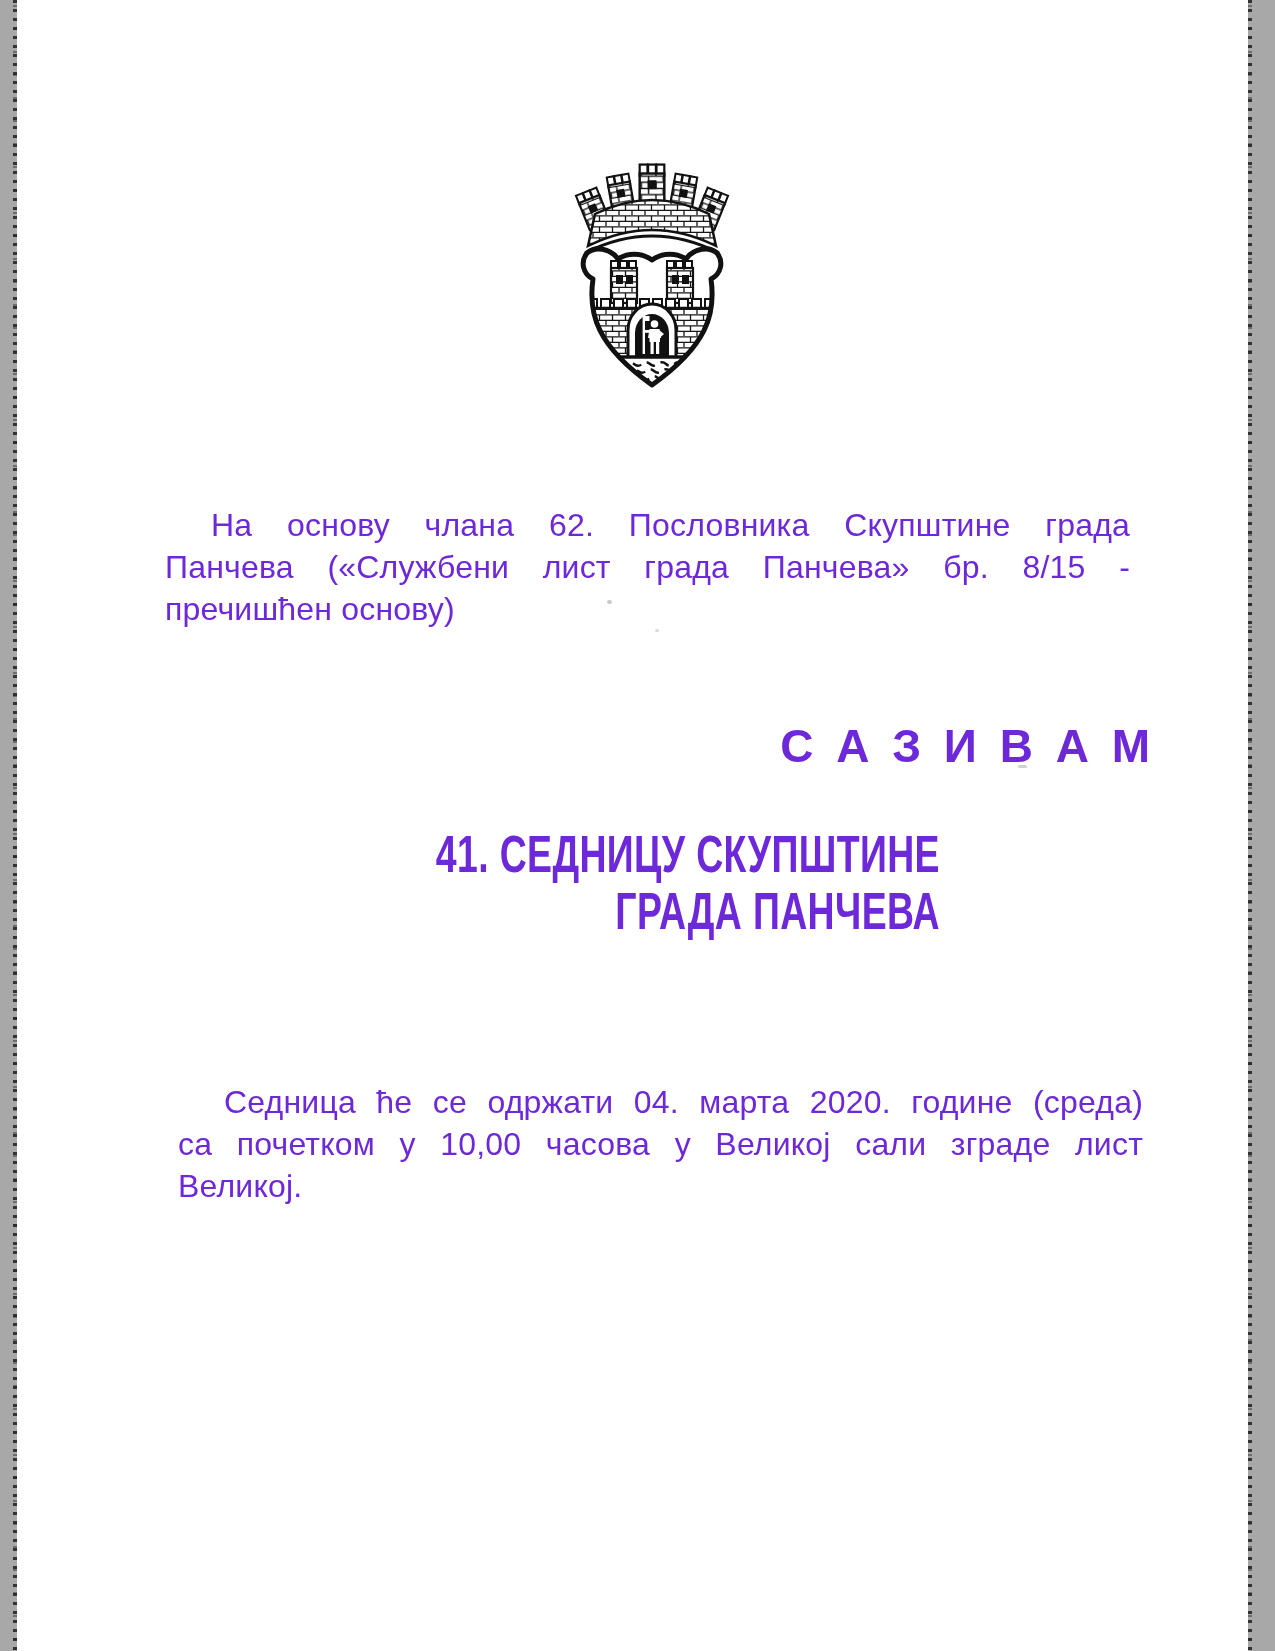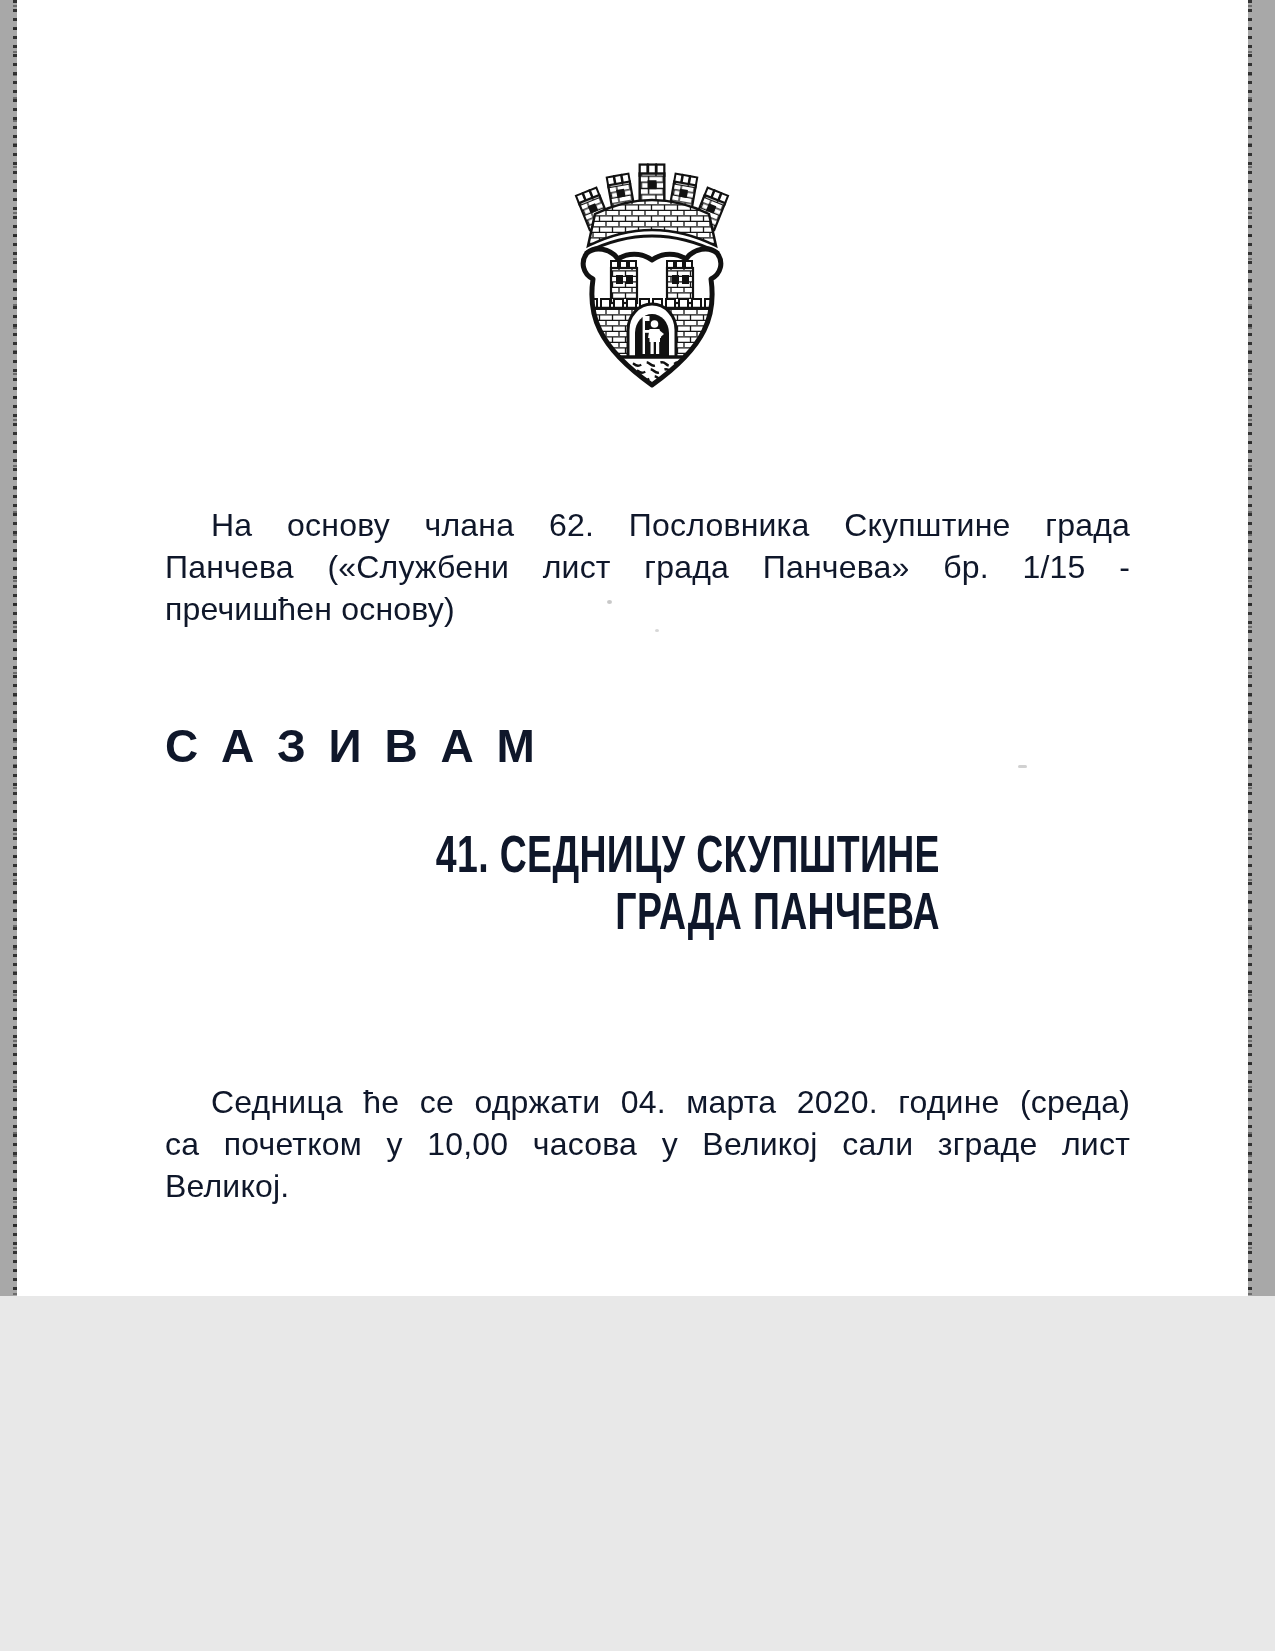--- a/index.html
+++ b/index.html
@@ -1,23 +1,23 @@
 <!DOCTYPE html>
 <html><head>
 <meta charset="utf-8">
 <style>
   html, body { margin: 0; padding: 0; background: #e8e8e8; }
   .page {
     position: relative;
     width: 1275px;
-    height: 1296px;
+    height: 1651px;
     background: #ffffff;
     overflow: hidden;
     font-family: "Liberation Sans", sans-serif;
-    color: #0f172a;
+    color: #6d28d9;
   }
 
   
   .edge { position: absolute; top: 0; height: 100%; background: #a8a8a8; }
   .edge-left { left: 0; width: 17px; }
   .edge-right { right: 0; width: 27px; }
   .edge-left::after, .edge-right::before {
     content: ""; position: absolute; top: 0; width: 4px; height: 100%;
     background:
       repeating-linear-gradient(to bottom, rgba(30,30,30,.85) 0 3px, transparent 3px 9px),
@@ -30,29 +30,29 @@
 
   .para {
     position: absolute;
     left: 165px;
     width: 965px;
     font-size: 32px;
     line-height: 42px;
     letter-spacing: 0.2px;
   }
   .para-intro { top: 504px; }
-  .para-schedule { top: 1081px; }
+  .para-schedule { top: 1081px; margin-left: 13px; }
   .pline { white-space: normal; }
   .pline.just { text-align: justify; text-align-last: justify; }
   .pline.indent { padding-left: 46px; }
 
   .h-convene {
     position: absolute;
-    left: 165px; top: 722px; width: 975px;
-    text-align: left;
+    left: 178px; top: 722px; width: 975px;
+    text-align: right;
     font-size: 46px; font-weight: bold;
     letter-spacing: 3px; word-spacing: 4px;
     line-height: 48px;
   }
 
   .h-session {
     position: absolute;
     left: 110px; top: 826px; width: 965px;
     text-align: right;
     font-size: 52px; font-weight: bold;
@@ -160,21 +160,21 @@
           <path d="M16,240 q4,-3.5 8,0 t8,0 t8,0 t8,0 t8,0 t8,0 t8,0 t8,0 t8,0 t8,0 t8,0 t8,0 t8,0 t8,0 t8,0"></path>
         </g>
       </g>
 
       <path d="M82,122 C71,114 57,115 48,121 C40,110 25,108 17,115 C10,124 13,136 23,141 C18,176 27,208 82,247 C137,208 146,176 141,141 C151,136 154,124 147,115 C139,108 124,110 116,121 C107,115 93,114 82,122 Z" fill="none" stroke="#111" stroke-width="5" stroke-linejoin="round"></path>
     </svg>
   </div>
 
   <div class="para para-intro">
     <div class="pline just indent">На основу члана 62. Пословника Скупштине града</div>
-    <div class="pline just">Панчева («Службени лист града Панчева» бр. 1/15 -</div>
+    <div class="pline just">Панчева («Службени лист града Панчева» бр. 8/15 -</div>
     <div class="pline">пречишћен основу)</div>
   </div>
 
   <div class="h-convene">С А З И В А М</div>
 
   <div class="h-session">
     <div class="hline">41. СЕДНИЦУ СКУПШТИНЕ</div>
     <div class="hline">ГРАДА ПАНЧЕВА</div>
   </div>
 

